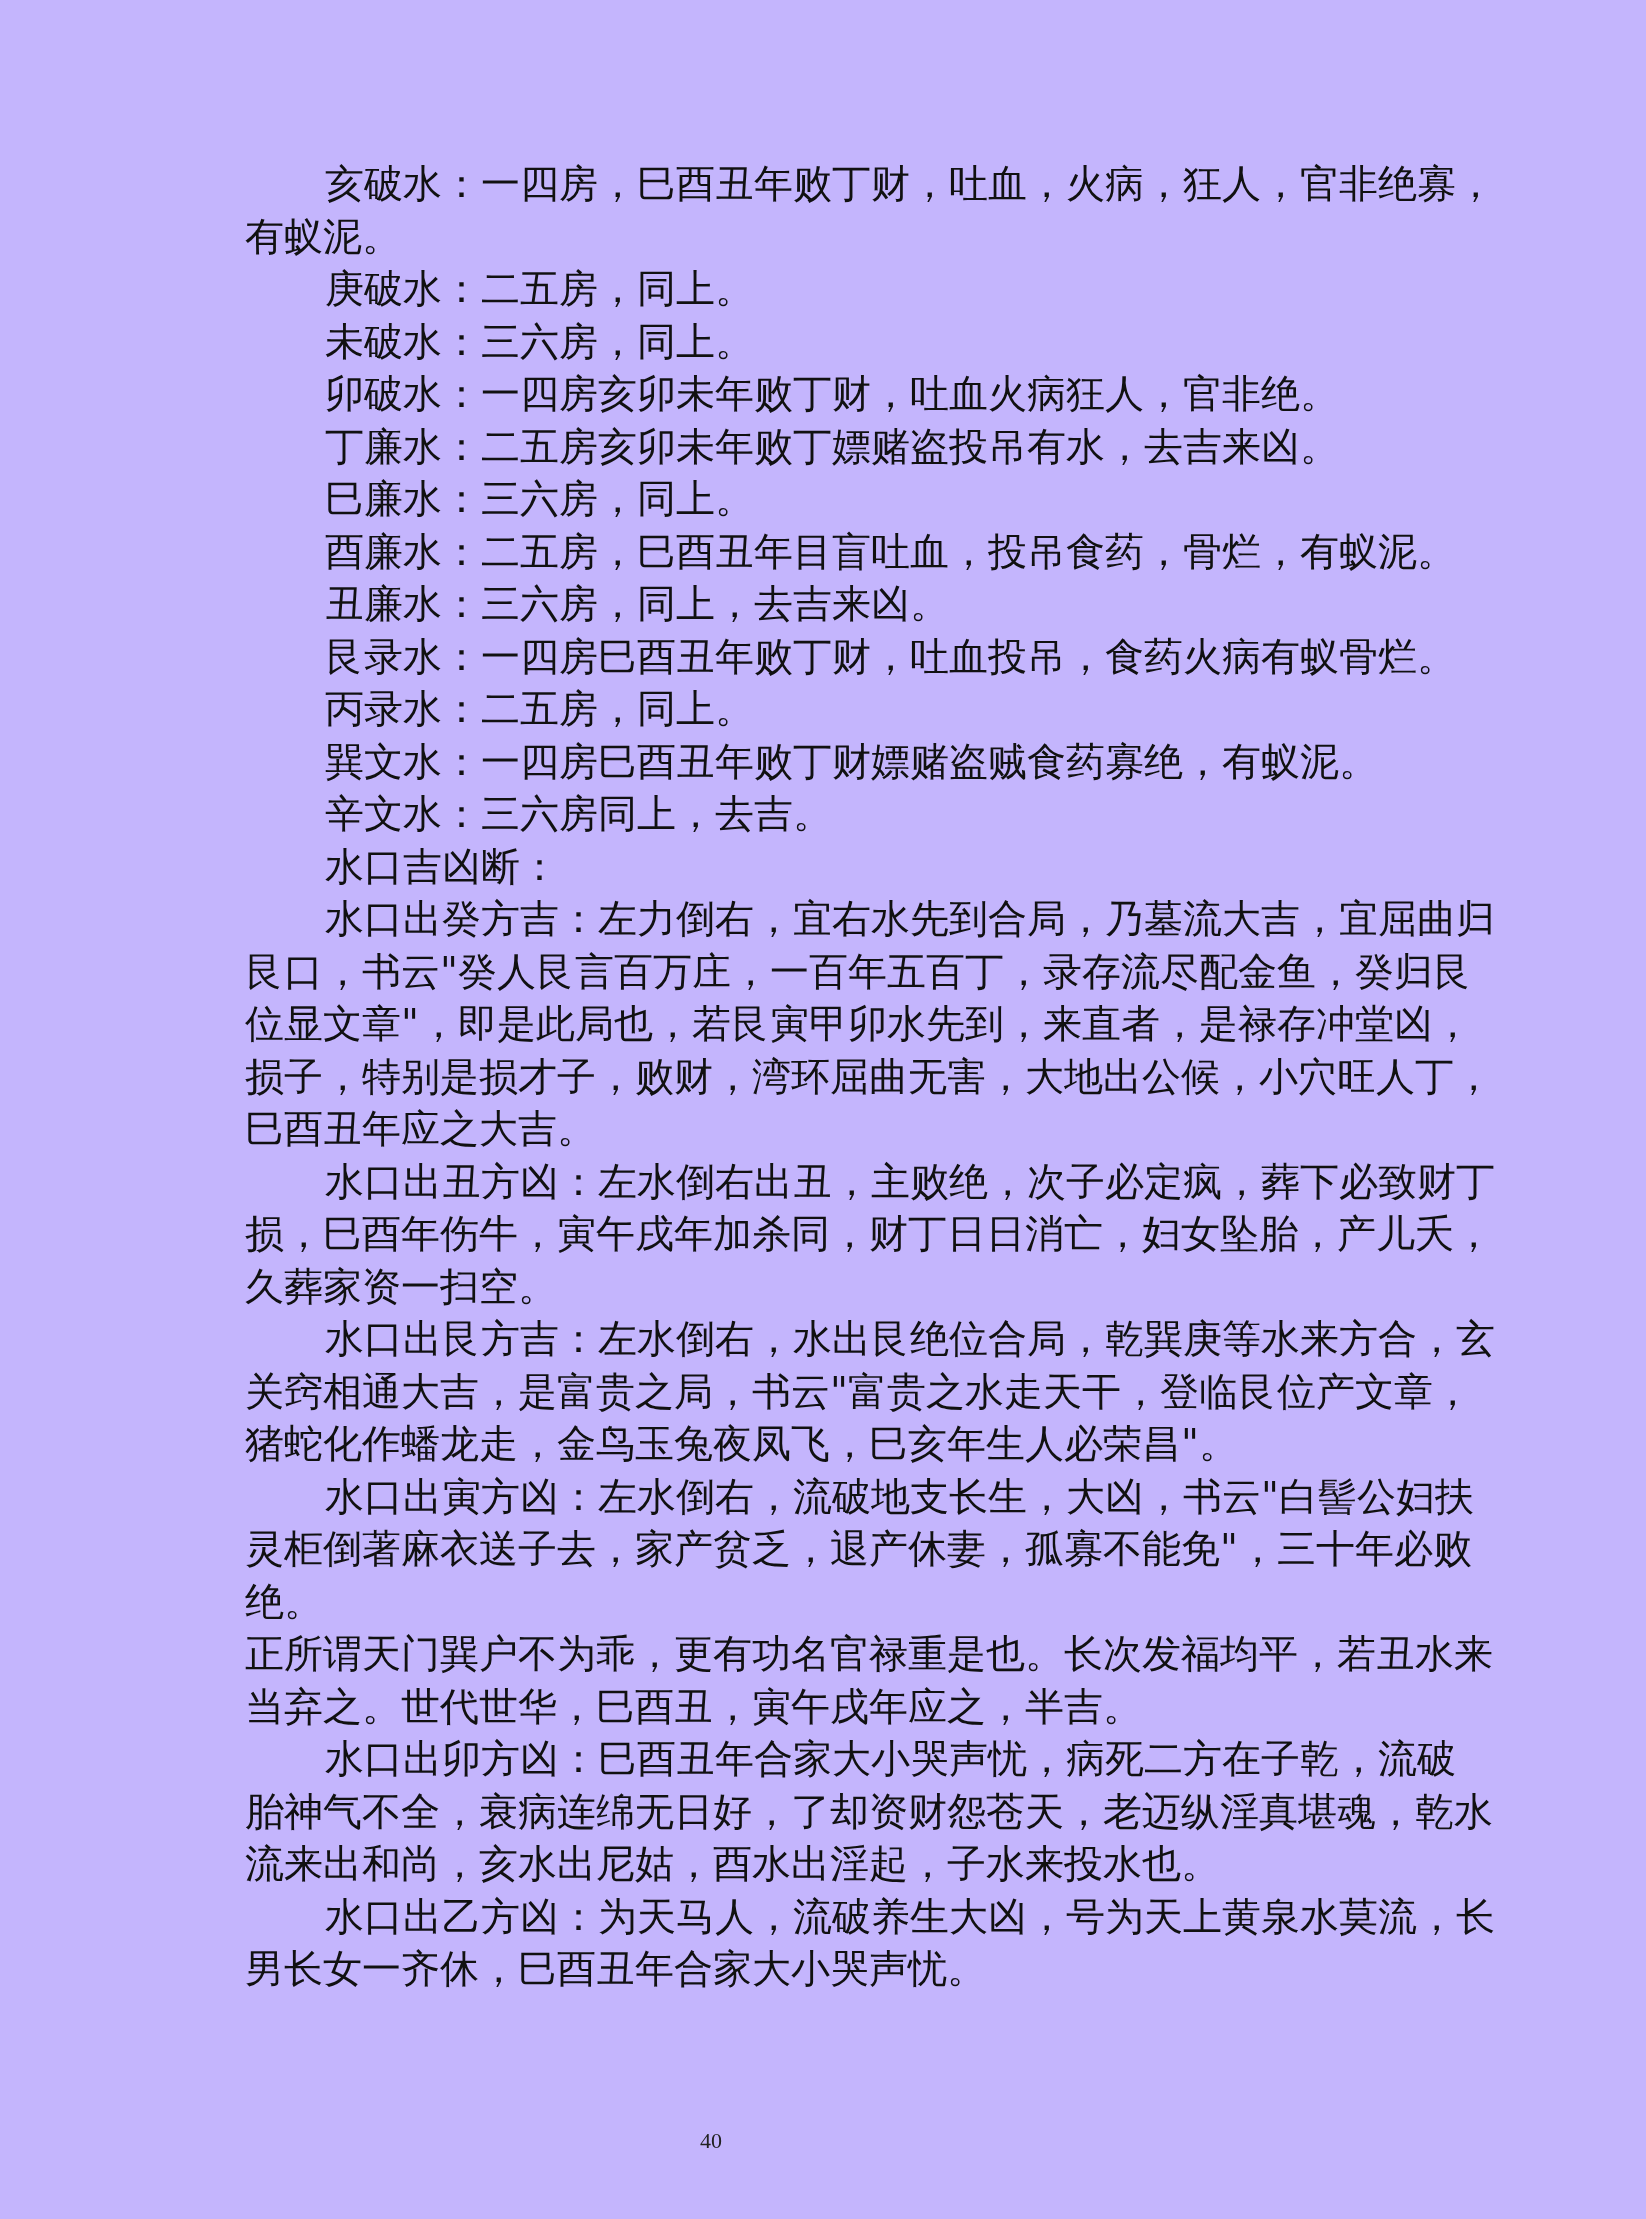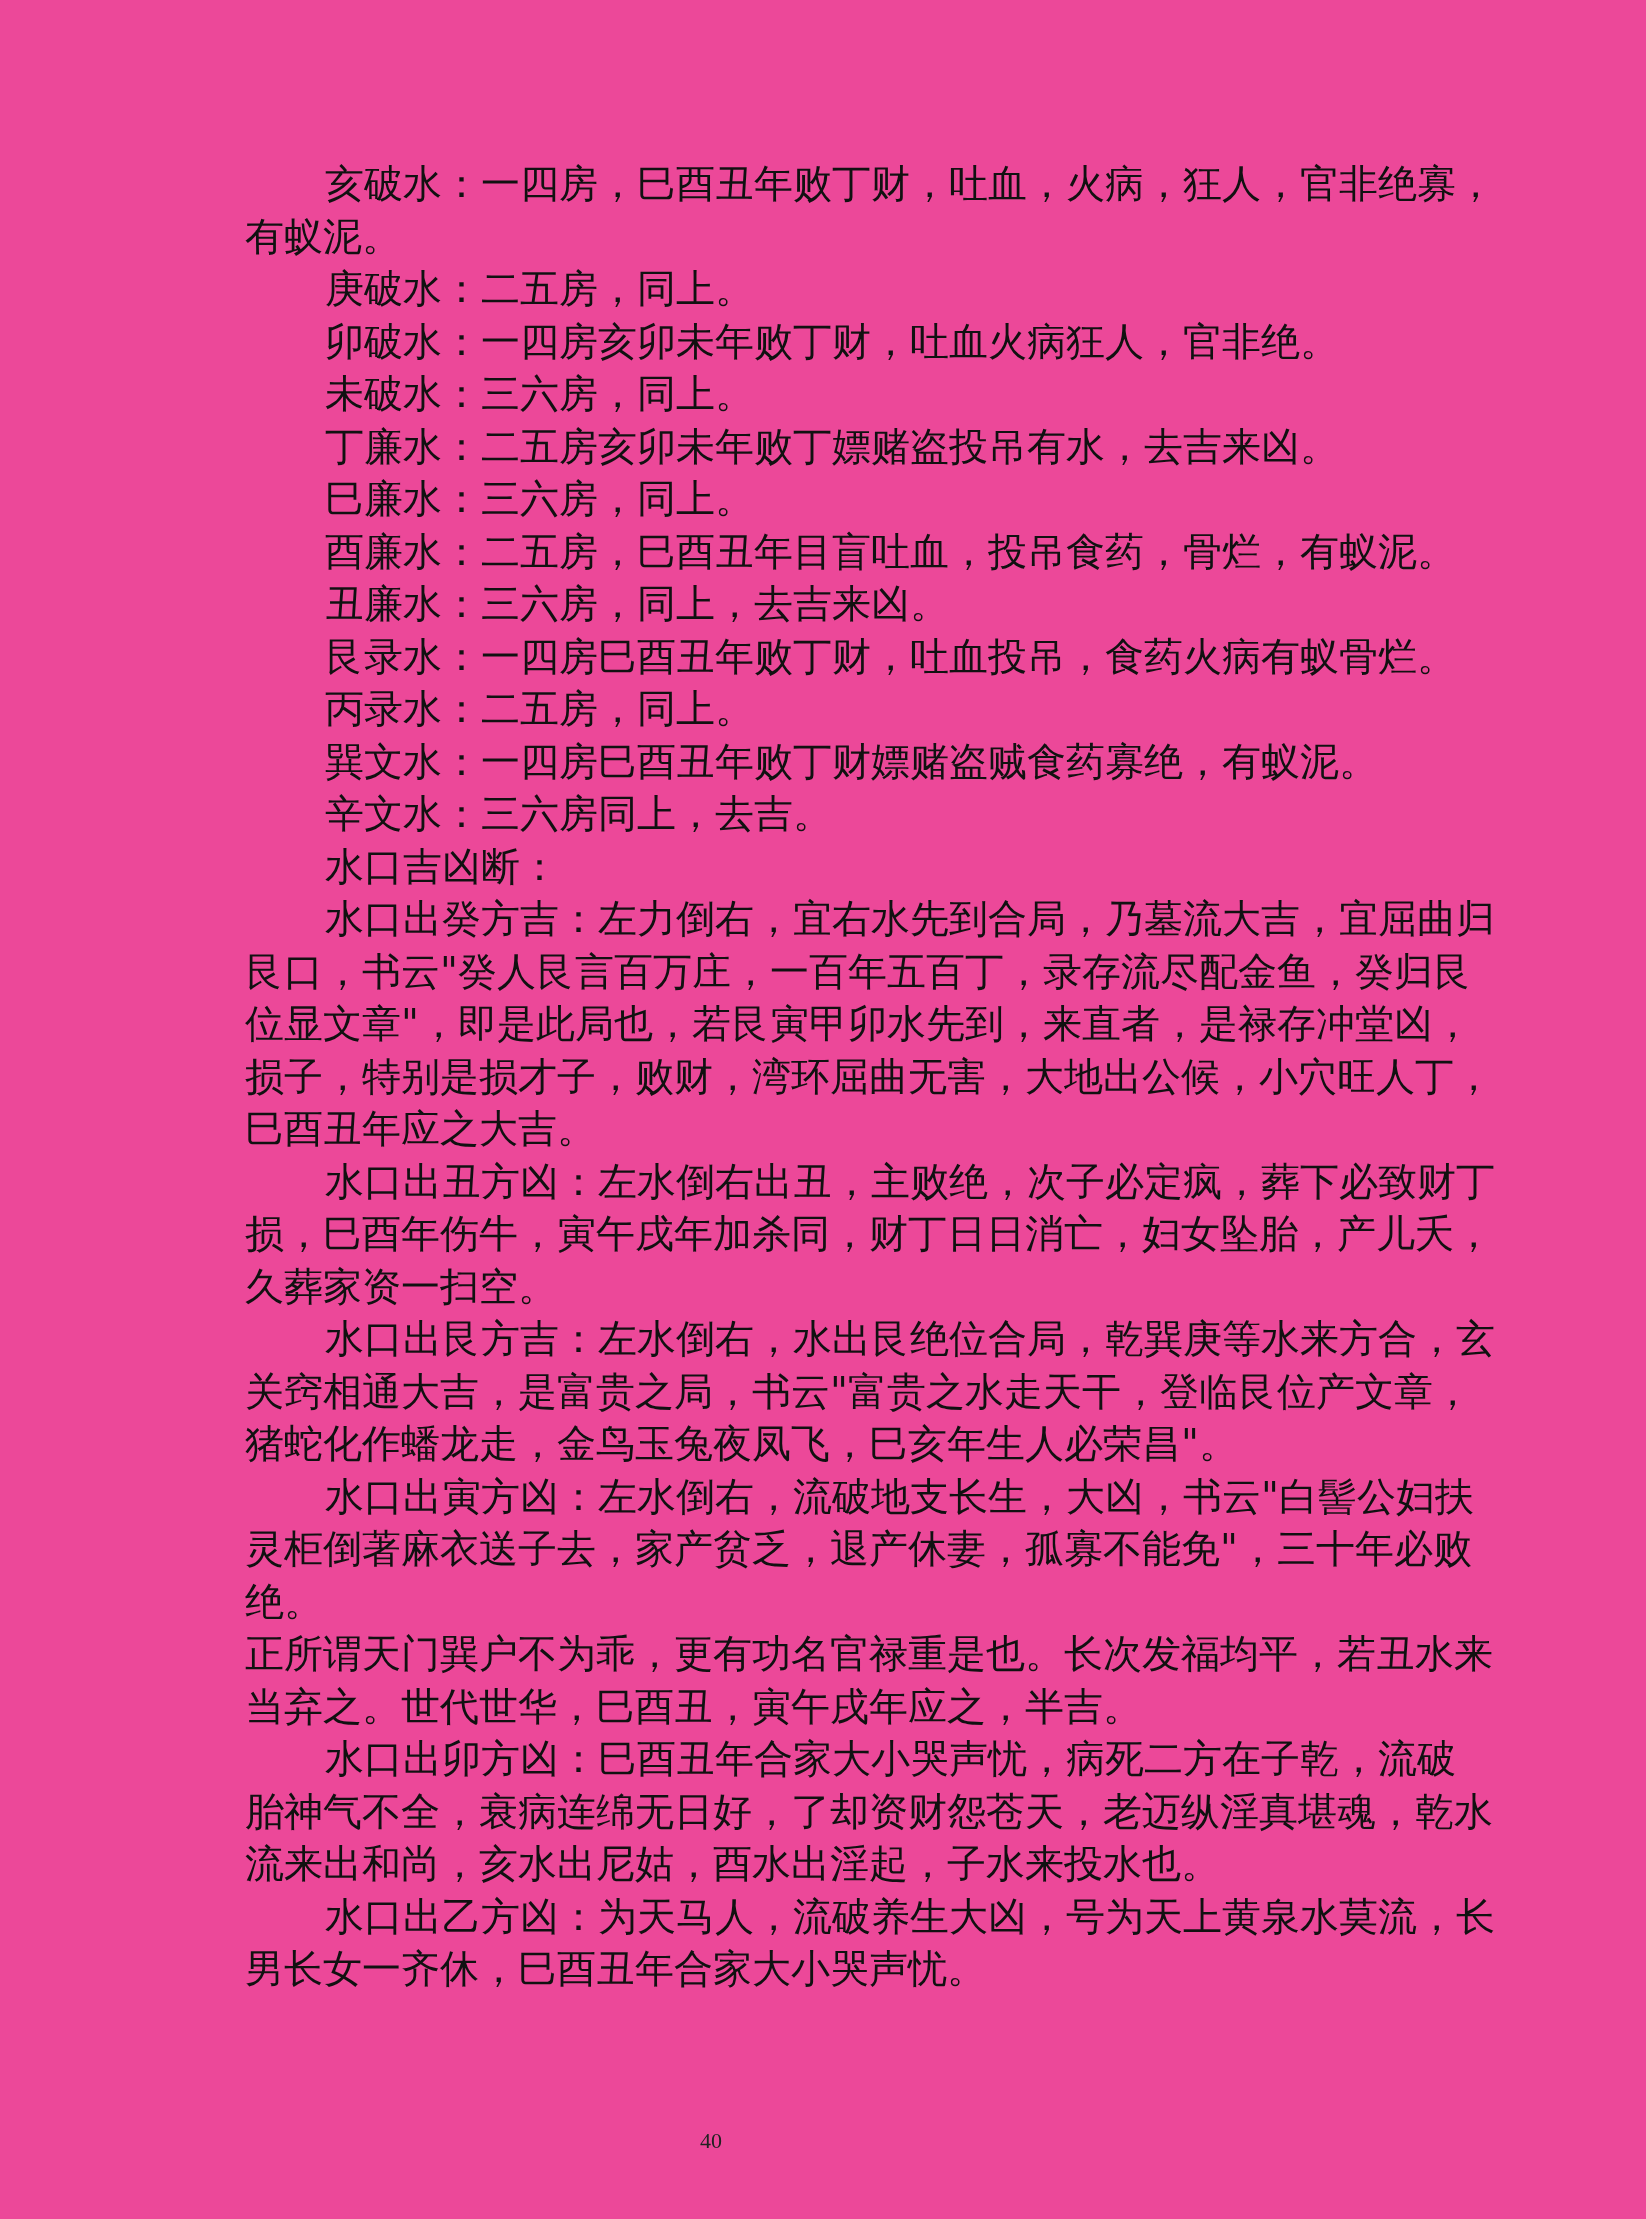--- a/index.html
+++ b/index.html
@@ -1,17 +1,17 @@
 <!DOCTYPE html>
 <html><head>
 <meta charset="utf-8">
 <style>
   html, body { margin: 0; padding: 0; background: #ffffff; }
   body { width: 1646px; height: 2219px; position: relative; overflow: hidden; }
-  .page { position: absolute; left: 0; top: 0; width: 1646px; height: 2219px; background: #ec4899; }
+  .page { position: absolute; left: 0; top: 0; width: 1646px; height: 2219px; background: #c4b5fd; }
   .content {
     position: absolute; left: 245px; top: 158px; width: 1250px;
     font-family: "DejaVu Serif", "Liberation Serif", serif;
     font-size: 39px; line-height: 52.5px; color: #111111;
   }
   .line { display: block; white-space: nowrap; height: 52.5px; }
   .indent { padding-left: 80px; }
   .page-number {
     position: absolute; left: 0; width: 1422px; top: 2128px; text-align: center;
     font-family: "Liberation Serif", "DejaVu Serif", serif; font-size: 22px; color: #222222;
@@ -23,24 +23,24 @@
 <div class="page">
   <div class="content" id="content">
       <div>
         <span class="line indent">亥破水：一四房，巳酉丑年败丁财，吐血，火病，狂人，官非绝寡，</span>
         <span class="line">有蚁泥。</span>
       </div>
       <div>
         <span class="line indent">庚破水：二五房，同上。</span>
       </div>
       <div>
-        <span class="line indent">卯破水：一四房亥卯未年败丁财，吐血火病狂人，官非绝。</span>
+        <span class="line indent">未破水：三六房，同上。</span>
       </div>
       <div>
-        <span class="line indent">未破水：三六房，同上。</span>
+        <span class="line indent">卯破水：一四房亥卯未年败丁财，吐血火病狂人，官非绝。</span>
       </div>
       <div>
         <span class="line indent">丁廉水：二五房亥卯未年败丁嫖赌盗投吊有水，去吉来凶。</span>
       </div>
       <div>
         <span class="line indent">巳廉水：三六房，同上。</span>
       </div>
       <div>
         <span class="line indent">酉廉水：二五房，巳酉丑年目盲吐血，投吊食药，骨烂，有蚁泥。</span>
       </div>

